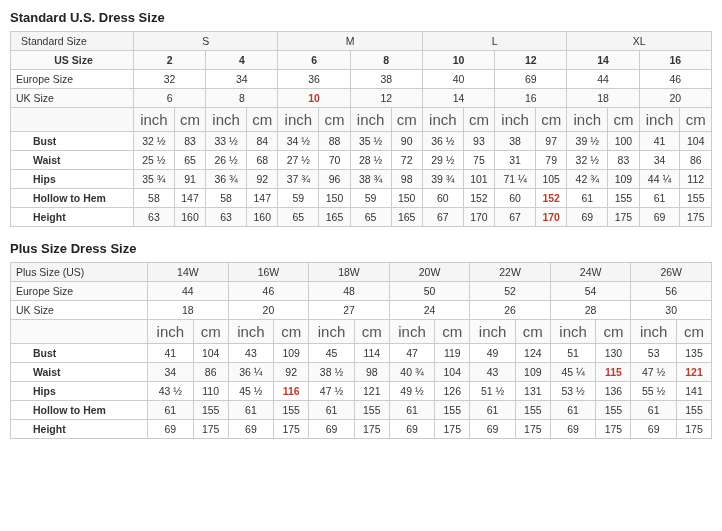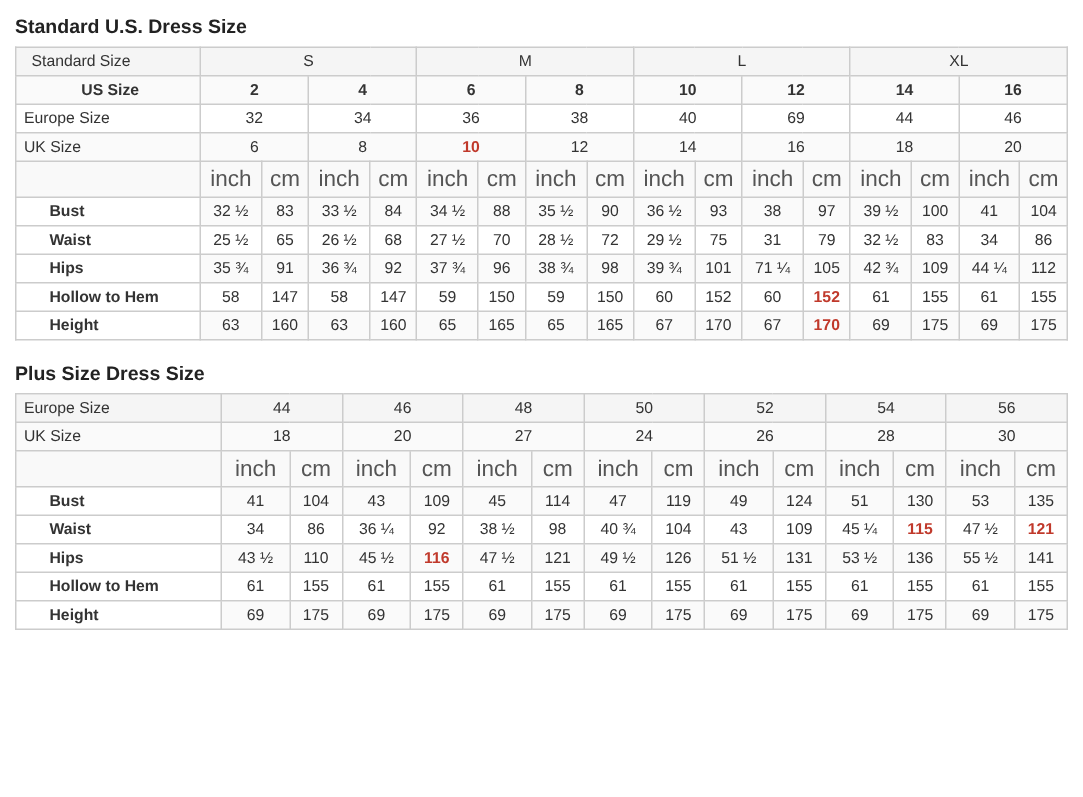--- a/index.html
+++ b/index.html
@@ -231,20 +231,30 @@
     <td>175</td>
   </tr>
 </tbody>
   </table>
 
 <h2>Plus Size Dress Size</h2>
 
 <table>
 
   <tbody>
+      <tr class="header-row">
+    <td style="text-align:left;padding-left:5px;">Plus Size (US)</td>
+    <td colspan="2">14W</td>
+    <td colspan="2">16W</td>
+    <td colspan="2">18W</td>
+    <td colspan="2">20W</td>
+    <td colspan="2">22W</td>
+    <td colspan="2">24W</td>
+    <td colspan="2">26W</td>
+  </tr>
 
   <tr>
     <td style="text-align:left;padding-left:5px;">Europe Size</td>
     <td colspan="2">44</td>
     <td colspan="2">46</td>
     <td colspan="2">48</td>
     <td colspan="2">50</td>
     <td colspan="2">52</td>
     <td colspan="2">54</td>
     <td colspan="2">56</td>

